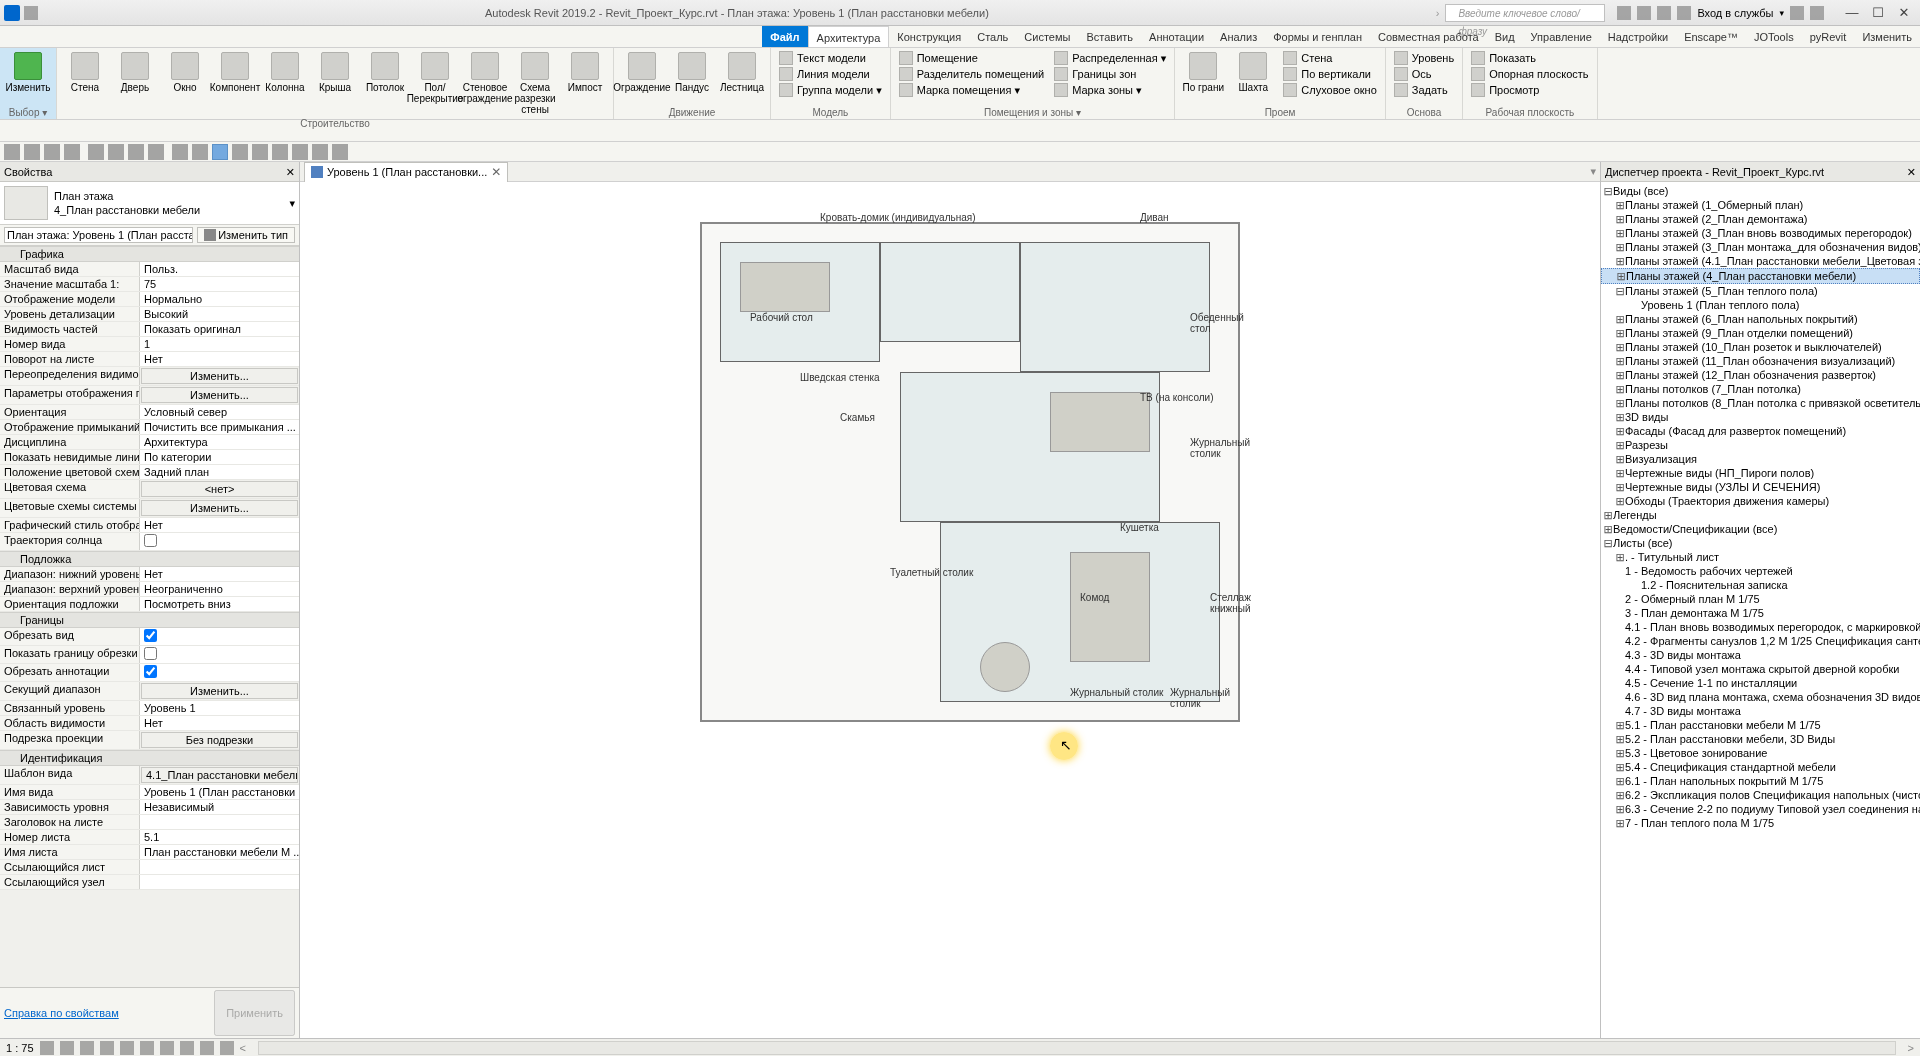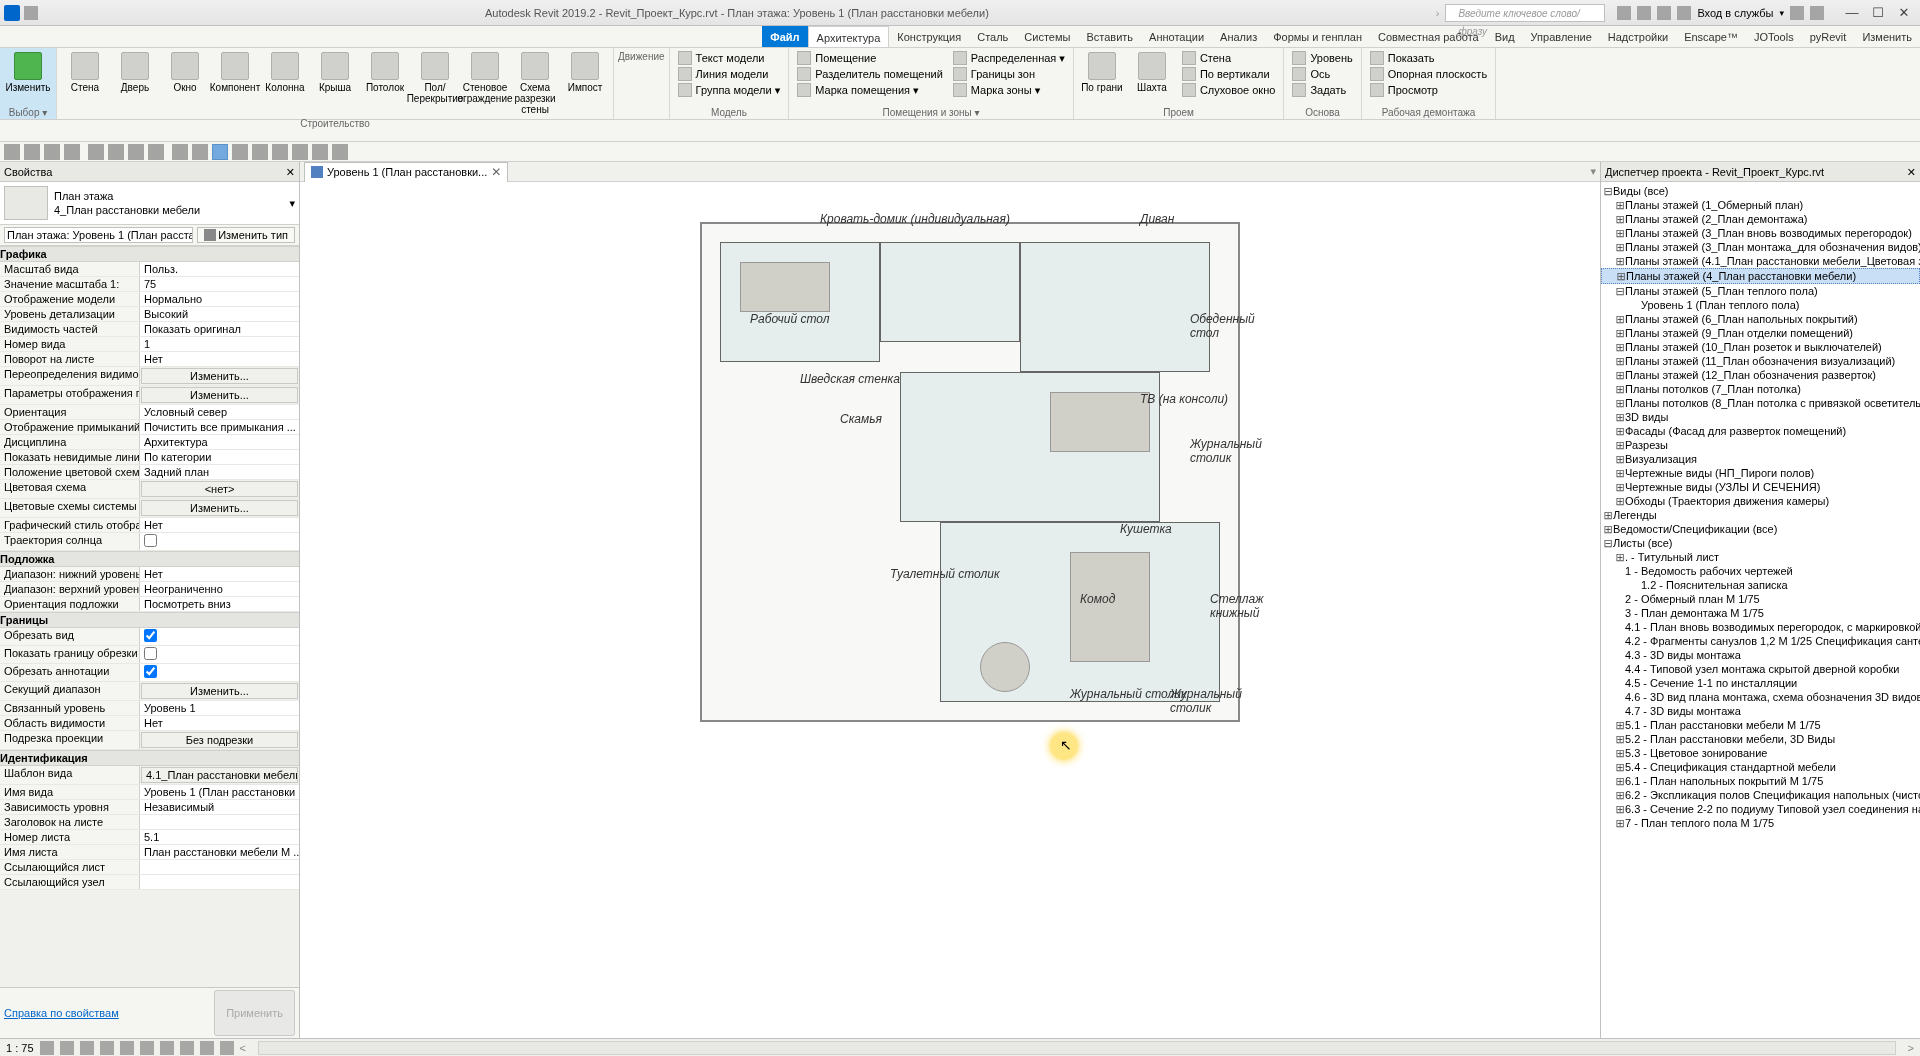--- a/index.html
+++ b/index.html
@@ -44,42 +44,42 @@
 .props-panel .type-sel { display:flex; align-items:center; padding:4px; border-bottom:1px solid #d0d0cc; gap:6px; background:#fff; }
 .props-panel .type-sel .thumb { width:44px; height:34px; background:#e8e8e4; border:1px solid #c0c0bc; }
 .props-panel .type-sel .info { flex:1; font-size:11px; line-height:14px; }
 .props-panel .filter-row { display:flex; padding:2px 4px; gap:4px; border-bottom:1px solid #d0d0cc; background:#f5f5f1; }
 .props-panel .filter-row .sel { flex:1; border:1px solid #c0c0bc; padding:1px 2px; background:#fff; font-size:11px; overflow:hidden; white-space:nowrap; }
 .props-panel .filter-row .btn { border:1px solid #c0c0bc; padding:1px 6px; background:#f8f8f4; font-size:10px; display:flex; align-items:center; gap:2px; }
 
 .props-grid { flex:1; overflow-y:auto; overflow-x:hidden; font-size:11px; }
 .props-grid::-webkit-scrollbar { width:14px; }
 .props-grid::-webkit-scrollbar-thumb { background:#c0c0bc; }
-.props-grid .group { background:#e4e4e0; font-weight:bold; padding:1px 0; border-top:1px solid #d0d0cc; border-bottom:1px solid #d0d0cc; }
+.props-grid .group { background:#e4e4e0; font-weight:normal; padding:1px 20px; border-top:1px solid #d0d0cc; border-bottom:1px solid #d0d0cc; }
 .props-grid .row { display:flex; border-bottom:1px solid #e8e8e4; }
 .props-grid .row .k { width:140px; padding:1px 4px; border-right:1px solid #d0d0cc; overflow:hidden; white-space:nowrap; background:#f5f5f1; }
 .props-grid .row .v { flex:1; padding:1px 4px; background:#fff; overflow:hidden; white-space:nowrap; }
 .props-grid .row .v.btn { background:#f0f0ec; text-align:center; border:1px solid #c8c8c4; margin:1px; }
 .props-grid .row .v input[type=checkbox] { margin:0; }
 
 .apply-bar { border-top:1px solid #c8c8c4; padding:2px 4px; display:flex; justify-content:space-between; align-items:center; background:#f5f5f1; }
 .apply-bar a { color:#0066cc; text-decoration:underline; font-size:11px; }
 .apply-bar button { padding:15px 10px; font-size:11px; }
 
 .canvas-area { flex:1; background:#fff; position:relative; display:flex; flex-direction:column; }
 .view-tabs { height:20px; background:#f0f0ec; border-bottom:1px solid #d0d0d0; display:flex; align-items:center; padding:0 4px; gap:13px; }
 .view-tabs .vtab { display:flex; align-items:center; gap:4px; padding:0 6px; background:#fff; border:1px solid #c0c0bc; border-bottom:none; height:20px; }
 .view-tabs .vtab .ico { width:12px; height:12px; background:#5080c0; }
 .view-tabs .cls { font-size:12px; color:#666; cursor:pointer; }
 .canvas { flex:1; background:#fff; position:relative; overflow:hidden; }
 .floor-plan { position:absolute; left:400px; top:40px; width:540px; height:500px; }
 .plan-bg { position:absolute; inset:0; background:#f8f8f6; border:2px solid #888; }
 .room { position:absolute; border:1px solid #666; background:rgba(200,220,225,0.4); }
 .furniture { position:absolute; background:#d0d0c8; border:1px solid #999; }
-.annotation { position:absolute; font-size:12px; color:#333; font-style:italic; }
+.annotation { position:absolute; font-size:10px; color:#333; }
 .highlight { position:absolute; width:28px; height:28px; border-radius:50%; background:rgba(255,220,80,0.7); box-shadow:0 0 8px rgba(255,200,0,0.8); }
 .cursor { position:absolute; font-size:14px; }
 
 .browser { width:320px; background:#fff; border-left:1px solid #c0c0c0; display:flex; flex-direction:column; }
 .browser .hdr { height:20px; background:#e8e8e4; padding:0 4px; line-height:20px; border-bottom:1px solid #c8c8c4; display:flex; justify-content:space-between; }
 .tree { flex:1; overflow-y:auto; overflow-x:hidden; font-size:11px; padding:2px 0; }
 .tree::-webkit-scrollbar { width:14px; }
 .tree::-webkit-scrollbar-thumb { background:#c0c0bc; }
 .tree .node { white-space:nowrap; padding:0 2px; line-height:14px; overflow:hidden; }
 .tree .node .tw { display:inline-block; width:10px; text-align:center; color:#555; }
@@ -191,20 +191,34 @@
           <div class="txt">Схема разрезки стены</div>
         </div>
         <div class="btn-big">
           <div class="ico"></div>
           <div class="txt">Импост</div>
         </div>
       </div>
       <div class="label">Строительство</div>
     </div>
     <div class="panel">
+      <div class="body">
+        <div class="btn-big">
+          <div class="ico"></div>
+          <div class="txt">Ограждение</div>
+        </div>
+        <div class="btn-big">
+          <div class="ico"></div>
+          <div class="txt">Пандус</div>
+        </div>
+        <div class="btn-big">
+          <div class="ico"></div>
+          <div class="txt">Лестница</div>
+        </div>
+      </div>
       <div class="label">Движение</div>
     </div>
     <div class="panel">
       <div class="body">
         <div class="col">
           <div class="btn-sm">
             <span class="ico"></span>
             <span>Текст модели</span>
           </div>
           <div class="btn-sm">
@@ -308,21 +322,21 @@
           <div class="btn-sm">
             <span class="ico"></span>
             <span>Опорная плоскость</span>
           </div>
           <div class="btn-sm">
             <span class="ico"></span>
             <span>Просмотр</span>
           </div>
         </div>
       </div>
-      <div class="label">Рабочая демонтажа</div>
+      <div class="label">Рабочая плоскость</div>
     </div>
   </div>
 
 <div class="qat-area"></div>
 
 <div class="qat2">
   <span class="ico" style="background:#888"></span>
   <span class="ico" style="background:#888"></span>
   <span class="ico" style="background:#888"></span>
   <span class="ico" style="background:#888"></span>

